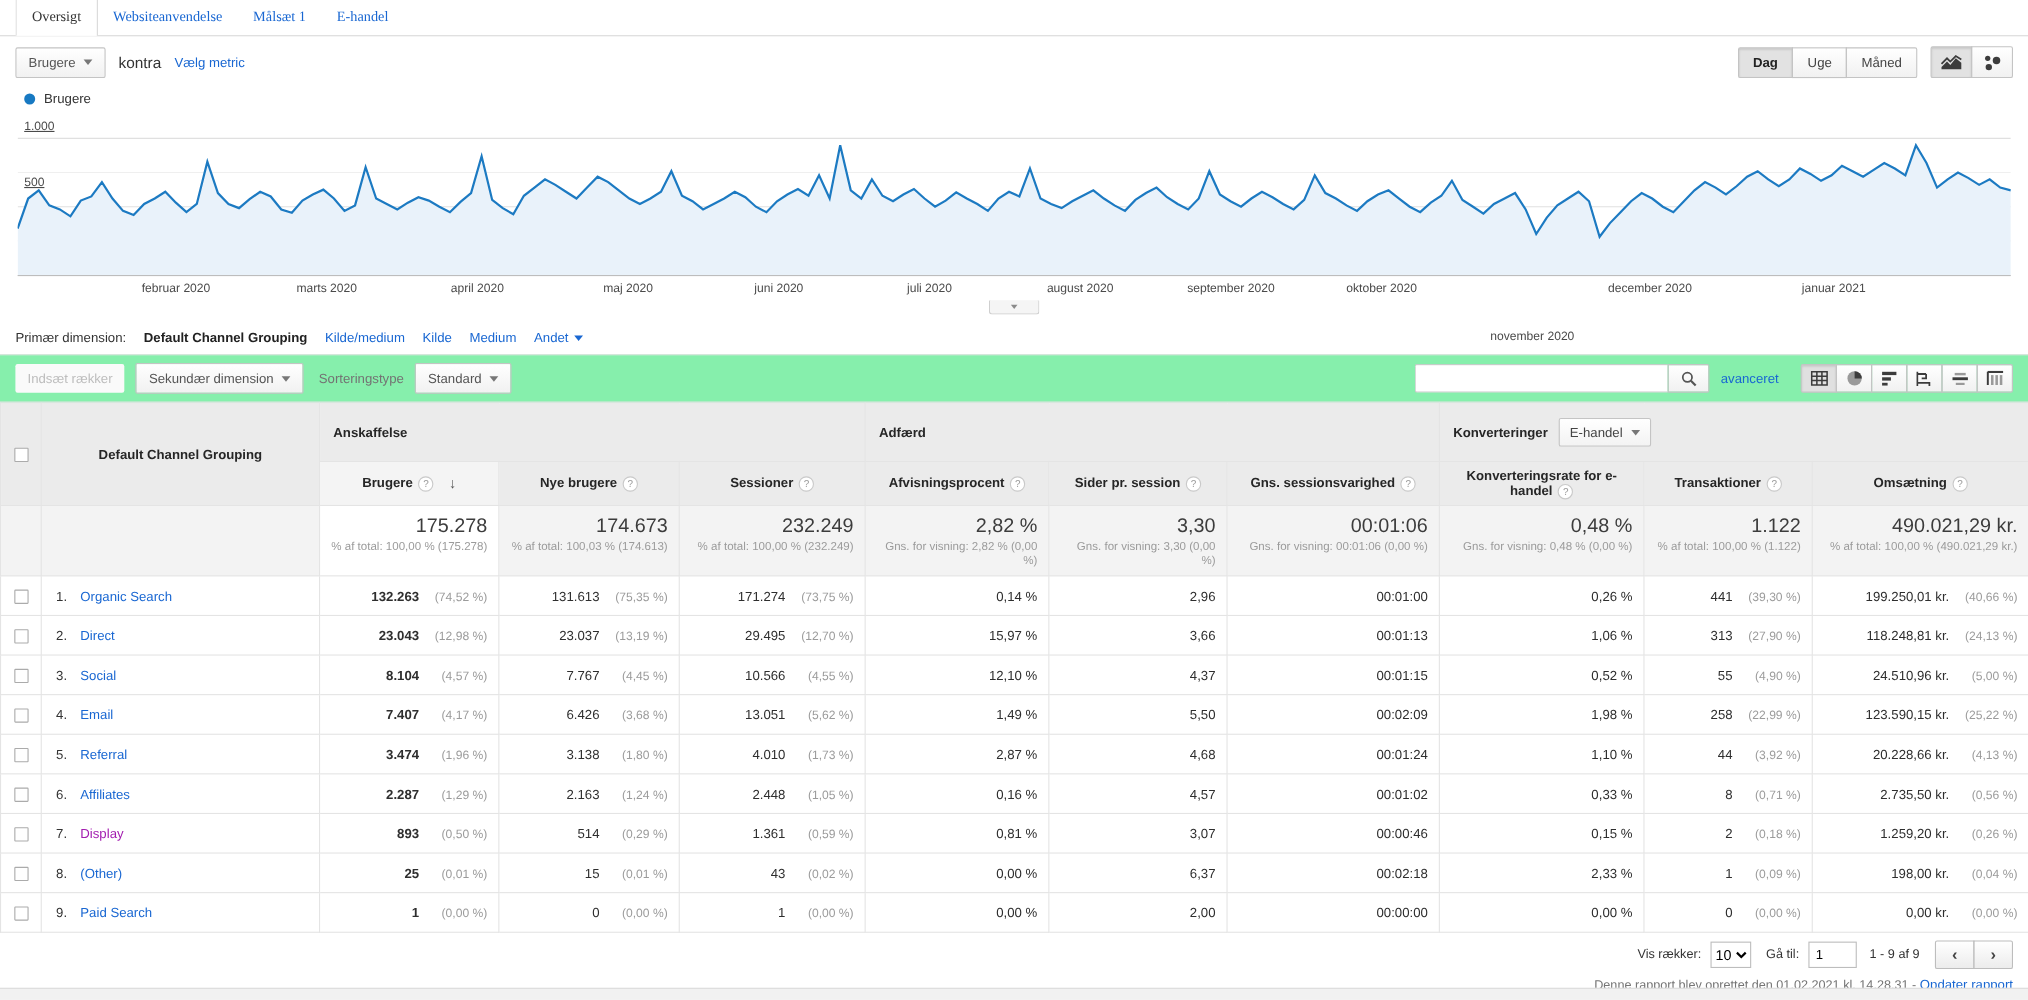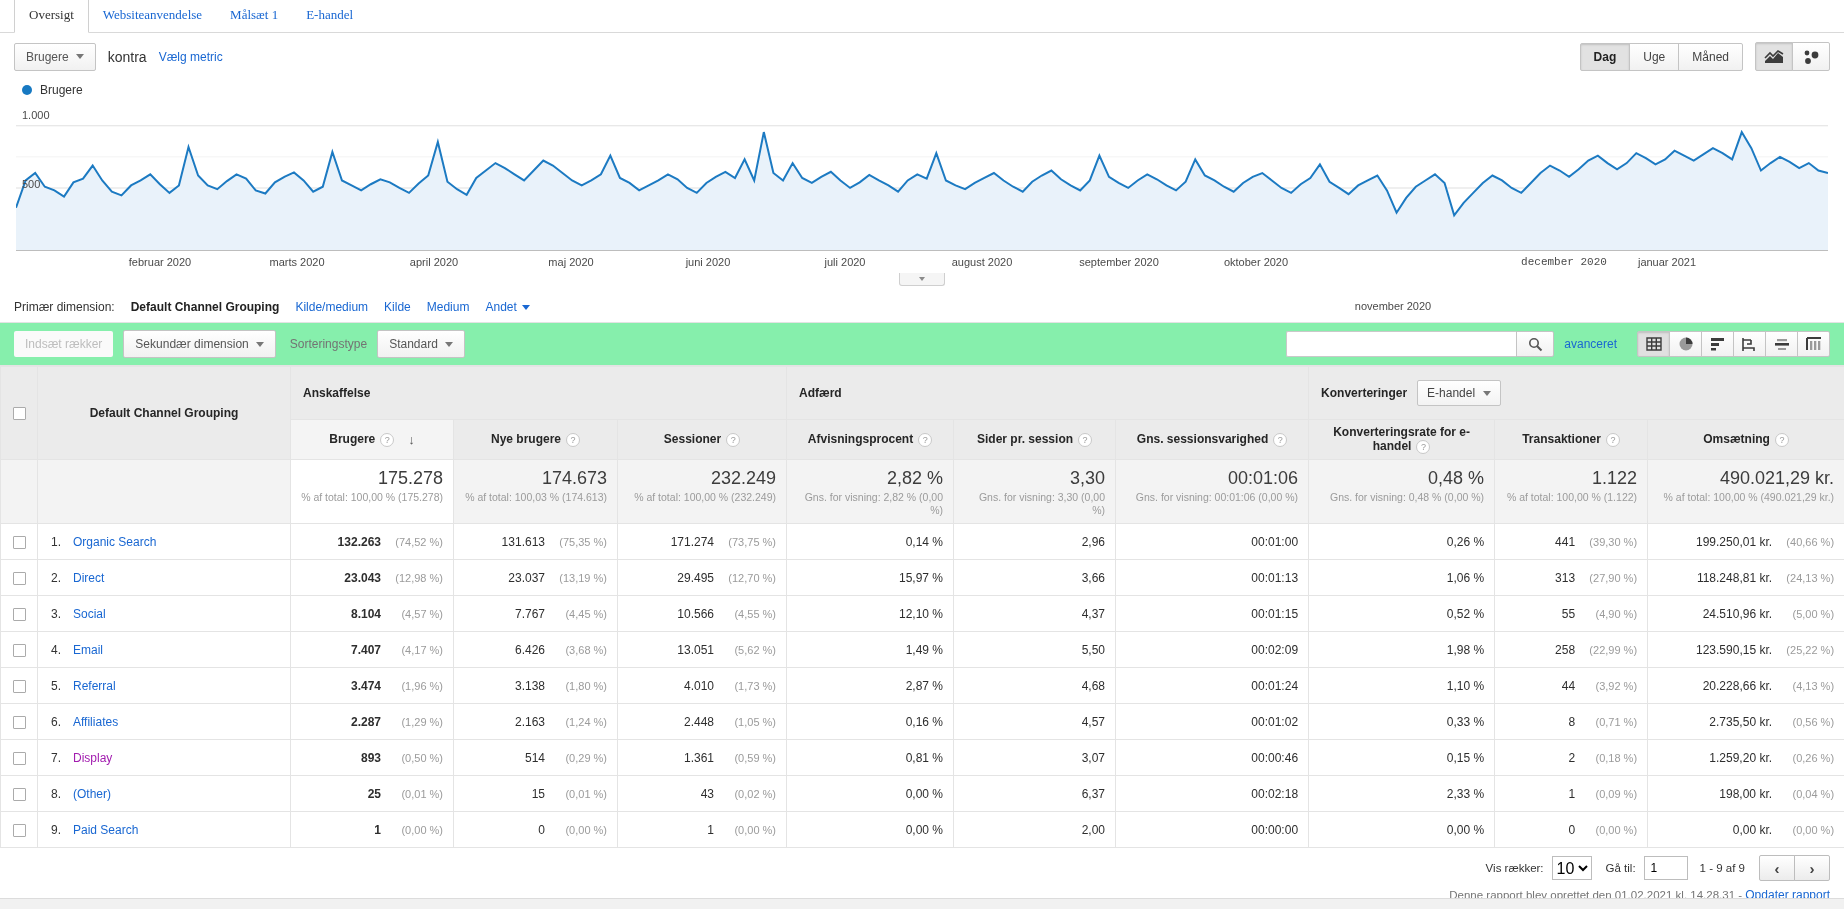--- a/index.html
+++ b/index.html
@@ -27,21 +27,21 @@
   .iconbtn { width:38px; height:29px; display:inline-flex; align-items:center; justify-content:center; background:linear-gradient(#ffffff,#f1f1f1); border:1px solid #c4c4c4; margin-left:-1px; cursor:pointer; }
   .iconbtn:first-child { border-radius:2px 0 0 2px; margin-left:0; }
   .iconbtn:last-child { border-radius:0 2px 2px 0; }
   .iconbtn.active { background:#e2e2e2; box-shadow:inset 0 1px 2px rgba(0,0,0,.15); }
 
   .legend { display:flex; align-items:center; gap:8px; padding:6px 14px 4px 22px; font-size:12px; color:#333; }
   .legend-dot { width:10px; height:10px; border-radius:50%; }
 
   .plot { position:relative; height:150px; margin:0 16px; border-bottom:1px solid #bdbdbd; }
   .plot svg { position:absolute; inset:0; width:100%; height:100%; }
-  .ytick { position:absolute; left:6px; font-size:11px; color:#4a4a4a; background:transparent; }
+  .ytick { position:absolute; left:6px; font-size:11px; color:#4a4a4a; background:transparent;text-decoration:underline; }
   .xaxis { position:relative; height:22px; margin:0 16px; }
   .xlabel { position:absolute; top:5px; transform:translateX(-50%); font-size:11px; color:#4a4a4a; white-space:nowrap; }
   .collapse-row { height:17px; position:relative; }
   .collapse-tab { position:absolute; left:50%; transform:translateX(-50%); top:0; width:46px; height:13px; background:#f5f5f5; border:1px solid #cfcfcf; border-top:none; border-radius:0 0 3px 3px; display:flex; align-items:center; justify-content:center; cursor:pointer; }
   .collapse-tab .caret { border-left-width:3px; border-right-width:3px; border-top-width:4px; border-top-color:#8a8a8a; }
 
   
   .dimbar { display:flex; align-items:center; gap:16px; padding:10px 14px 8px; font-size:12px; }
   .dimbar .dlabel { color:#333; }
   .dimbar .dprimary { font-weight:bold; color:#222; cursor:pointer; }
@@ -84,21 +84,21 @@
   td.chan-cell { padding-left:13px; }
   .row-num { display:inline-block; width:22px; color:#333; }
   .chan-link { color:#1967d2; cursor:pointer; }
   td.val-cell { text-align:right; padding-right:10px; white-space:nowrap; }
   .v { color:#2e2e2e; }
   .v.bold { font-weight:bold; }
   .pct { display:inline-block; min-width:62px; text-align:right; color:#9b9b9b; font-size:11px; }
 
   
   .pagination { display:flex; align-items:center; justify-content:flex-end; gap:8px; padding:7px 14px 4px; font-size:11.5px; color:#333; }
-  .pagination select { height:24px; font-size:16px; border:1px solid #bdbdbd; background:#fff; }
+  .pagination select { height:24px; font-size:13px; border:1px solid #bdbdbd; background:#fff; }
   .pagination input { width:44px; height:24px; border:1px solid #bdbdbd; font-size:12px; padding:0 6px; }
   .pager { display:inline-flex; margin-left:6px; }
   .pagebtn { width:36px; height:26px; display:inline-flex; align-items:center; justify-content:center; background:linear-gradient(#fff,#ececec); border:1px solid #bdbdbd; font-size:15px; font-weight:bold; color:#444; cursor:pointer; margin-left:-1px; }
   .pagebtn:first-child { border-radius:2px 0 0 2px; margin-left:0; }
   .pagebtn:last-child { border-radius:0 2px 2px 0; }
   .created { text-align:right; padding:3px 14px 10px; font-size:11.5px; color:#757575; }
   .bottom-strip { position:absolute; bottom:0; left:0; width:100%; height:11px; background:#f1f1f1; border-top:1px solid #dcdcdc; }
 </style>
 </head>
 <body>
@@ -149,34 +149,34 @@
   <div class="plot">
     <svg id="chart-svg" viewBox="0 0 1000 150" preserveAspectRatio="none">
         <line x1="0" x2="1000" y1="118.75" y2="118.75" stroke="#efefef" stroke-width="1"></line>
         <line x1="0" x2="1000" y1="87.5" y2="87.5" stroke="#e0e0e0" stroke-width="1"></line>
         <line x1="0" x2="1000" y1="56.25" y2="56.25" stroke="#efefef" stroke-width="1"></line>
         <line x1="0" x2="1000" y1="25" y2="25" stroke="#e0e0e0" stroke-width="1"></line>
         <path d="M0,150 L0.0,107.5 L5.3,80.0 L10.6,72.5 L15.9,86.3 L21.2,90.0 L26.5,96.3 L31.7,81.9 L37.0,78.1 L42.3,65.0 L47.6,80.0 L52.9,91.3 L58.2,95.0 L63.5,85.0 L68.8,80.0 L74.1,73.8 L79.4,83.8 L84.7,92.5 L89.9,85.0 L95.2,46.3 L100.5,75.0 L105.8,85.0 L111.1,88.8 L116.4,80.6 L121.7,73.8 L127.0,78.1 L132.3,90.0 L137.6,93.1 L142.9,81.9 L148.1,76.3 L153.4,71.9 L158.7,80.0 L164.0,91.3 L169.3,86.3 L174.6,51.3 L179.9,80.0 L185.2,85.0 L190.5,90.0 L195.8,83.8 L201.1,78.8 L206.3,81.9 L211.6,87.5 L216.9,92.5 L222.2,83.1 L227.5,75.0 L232.8,41.3 L238.1,81.3 L243.4,88.8 L248.7,94.4 L254.0,77.5 L259.3,70.0 L264.6,62.5 L269.8,67.5 L275.1,73.8 L280.4,80.0 L285.7,70.0 L291.0,60.0 L296.3,65.0 L301.6,72.5 L306.9,80.0 L312.2,85.0 L317.5,80.0 L322.8,73.8 L328.0,55.0 L333.3,77.5 L338.6,82.5 L343.9,90.0 L349.2,85.0 L354.5,80.0 L359.8,73.8 L365.1,78.8 L370.4,87.5 L375.7,92.5 L381.0,82.5 L386.2,76.3 L391.5,71.3 L396.8,77.5 L402.1,58.8 L407.4,80.0 L412.7,31.3 L418.0,72.5 L423.3,80.0 L428.6,62.5 L433.9,77.5 L439.2,82.5 L444.4,76.3 L449.7,71.3 L455.0,80.0 L460.3,87.5 L465.6,81.9 L470.9,74.4 L476.2,80.0 L481.5,85.0 L486.8,91.3 L492.1,80.0 L497.4,73.8 L502.6,78.1 L507.9,52.5 L513.2,80.0 L518.5,85.0 L523.8,88.8 L529.1,82.5 L534.4,77.5 L539.7,72.5 L545.0,80.0 L550.3,86.3 L555.6,91.3 L560.8,81.3 L566.1,75.0 L571.4,70.0 L576.7,78.8 L582.0,85.0 L587.3,90.0 L592.6,80.0 L597.9,55.0 L603.2,76.3 L608.5,82.5 L613.8,87.5 L619.0,80.0 L624.3,73.8 L629.6,78.8 L634.9,85.0 L640.2,90.0 L645.5,81.3 L650.8,58.8 L656.1,75.0 L661.4,80.0 L666.7,86.3 L672.0,91.3 L677.2,82.5 L682.5,76.3 L687.8,72.5 L693.1,80.0 L698.4,87.5 L703.7,92.5 L709.0,83.8 L714.3,77.5 L719.6,63.8 L724.9,81.3 L730.2,87.5 L735.4,93.8 L740.7,85.0 L746.0,80.0 L751.3,75.0 L756.6,90.0 L761.9,112.5 L767.2,97.5 L772.5,86.3 L777.8,80.0 L783.1,73.8 L788.4,82.5 L793.7,115.0 L798.9,102.5 L804.2,92.5 L809.5,82.5 L814.8,75.0 L820.1,80.0 L825.4,87.5 L830.7,92.5 L836.0,82.5 L841.3,72.5 L846.6,65.0 L851.9,70.0 L857.1,76.3 L862.4,68.8 L867.7,60.0 L873.0,55.0 L878.3,62.5 L883.6,68.8 L888.9,62.5 L894.2,52.5 L899.5,57.5 L904.8,63.8 L910.1,58.8 L915.3,50.0 L920.6,55.0 L925.9,60.0 L931.2,53.8 L936.5,47.5 L941.8,52.5 L947.1,58.8 L952.4,31.3 L957.7,47.5 L963.0,70.0 L968.3,62.5 L973.5,56.3 L978.8,61.3 L984.1,67.5 L989.4,62.5 L994.7,70.0 L1000.0,72.5 L1000,150 Z" fill="#e9f2fa"></path>
         <path d="M0.0,107.5 L5.3,80.0 L10.6,72.5 L15.9,86.3 L21.2,90.0 L26.5,96.3 L31.7,81.9 L37.0,78.1 L42.3,65.0 L47.6,80.0 L52.9,91.3 L58.2,95.0 L63.5,85.0 L68.8,80.0 L74.1,73.8 L79.4,83.8 L84.7,92.5 L89.9,85.0 L95.2,46.3 L100.5,75.0 L105.8,85.0 L111.1,88.8 L116.4,80.6 L121.7,73.8 L127.0,78.1 L132.3,90.0 L137.6,93.1 L142.9,81.9 L148.1,76.3 L153.4,71.9 L158.7,80.0 L164.0,91.3 L169.3,86.3 L174.6,51.3 L179.9,80.0 L185.2,85.0 L190.5,90.0 L195.8,83.8 L201.1,78.8 L206.3,81.9 L211.6,87.5 L216.9,92.5 L222.2,83.1 L227.5,75.0 L232.8,41.3 L238.1,81.3 L243.4,88.8 L248.7,94.4 L254.0,77.5 L259.3,70.0 L264.6,62.5 L269.8,67.5 L275.1,73.8 L280.4,80.0 L285.7,70.0 L291.0,60.0 L296.3,65.0 L301.6,72.5 L306.9,80.0 L312.2,85.0 L317.5,80.0 L322.8,73.8 L328.0,55.0 L333.3,77.5 L338.6,82.5 L343.9,90.0 L349.2,85.0 L354.5,80.0 L359.8,73.8 L365.1,78.8 L370.4,87.5 L375.7,92.5 L381.0,82.5 L386.2,76.3 L391.5,71.3 L396.8,77.5 L402.1,58.8 L407.4,80.0 L412.7,31.3 L418.0,72.5 L423.3,80.0 L428.6,62.5 L433.9,77.5 L439.2,82.5 L444.4,76.3 L449.7,71.3 L455.0,80.0 L460.3,87.5 L465.6,81.9 L470.9,74.4 L476.2,80.0 L481.5,85.0 L486.8,91.3 L492.1,80.0 L497.4,73.8 L502.6,78.1 L507.9,52.5 L513.2,80.0 L518.5,85.0 L523.8,88.8 L529.1,82.5 L534.4,77.5 L539.7,72.5 L545.0,80.0 L550.3,86.3 L555.6,91.3 L560.8,81.3 L566.1,75.0 L571.4,70.0 L576.7,78.8 L582.0,85.0 L587.3,90.0 L592.6,80.0 L597.9,55.0 L603.2,76.3 L608.5,82.5 L613.8,87.5 L619.0,80.0 L624.3,73.8 L629.6,78.8 L634.9,85.0 L640.2,90.0 L645.5,81.3 L650.8,58.8 L656.1,75.0 L661.4,80.0 L666.7,86.3 L672.0,91.3 L677.2,82.5 L682.5,76.3 L687.8,72.5 L693.1,80.0 L698.4,87.5 L703.7,92.5 L709.0,83.8 L714.3,77.5 L719.6,63.8 L724.9,81.3 L730.2,87.5 L735.4,93.8 L740.7,85.0 L746.0,80.0 L751.3,75.0 L756.6,90.0 L761.9,112.5 L767.2,97.5 L772.5,86.3 L777.8,80.0 L783.1,73.8 L788.4,82.5 L793.7,115.0 L798.9,102.5 L804.2,92.5 L809.5,82.5 L814.8,75.0 L820.1,80.0 L825.4,87.5 L830.7,92.5 L836.0,82.5 L841.3,72.5 L846.6,65.0 L851.9,70.0 L857.1,76.3 L862.4,68.8 L867.7,60.0 L873.0,55.0 L878.3,62.5 L883.6,68.8 L888.9,62.5 L894.2,52.5 L899.5,57.5 L904.8,63.8 L910.1,58.8 L915.3,50.0 L920.6,55.0 L925.9,60.0 L931.2,53.8 L936.5,47.5 L941.8,52.5 L947.1,58.8 L952.4,31.3 L957.7,47.5 L963.0,70.0 L968.3,62.5 L973.5,56.3 L978.8,61.3 L984.1,67.5 L989.4,62.5 L994.7,70.0 L1000.0,72.5" fill="none" stroke="#1c7ac2" stroke-width="2" vector-effect="non-scaling-stroke"></path>
       </svg>
     <span class="ytick" style="top:8px" id="ytick0">1.000</span>
-    <span class="ytick" style="top:77px" id="ytick1">500</span>
+    <span class="ytick" style="top:59px" id="ytick1">500</span>
   </div>
   <div class="xaxis" id="xaxis">
       <span class="xlabel" style="left: 144px;">februar 2020</span>
       <span class="xlabel" style="left: 281px;">marts 2020</span>
       <span class="xlabel" style="left: 418px;">april 2020</span>
       <span class="xlabel" style="left: 555px;">maj 2020</span>
       <span class="xlabel" style="left: 692px;">juni 2020</span>
       <span class="xlabel" style="left: 829px;">juli 2020</span>
       <span class="xlabel" style="left: 966px;">august 2020</span>
       <span class="xlabel" style="left: 1103px;">september 2020</span>
       <span class="xlabel" style="left: 1240px;">oktober 2020</span>
       <span class="xlabel" style="left: 1377px; margin-top: 44px;">november 2020</span>
-      <span class="xlabel" style="left: 1548px; font-family: Liberation Mono, monospace;">december 2020</span>
+      <span class="xlabel" style="left: 1484px;">december 2020</span>
       <span class="xlabel" style="left: 1651px;">januar 2021</span>
     </div>
   <div class="collapse-row">
     <span class="collapse-tab">
         <span class="caret"></span>
       </span>
   </div>
 </div>
 
 <div class="dimbar">

